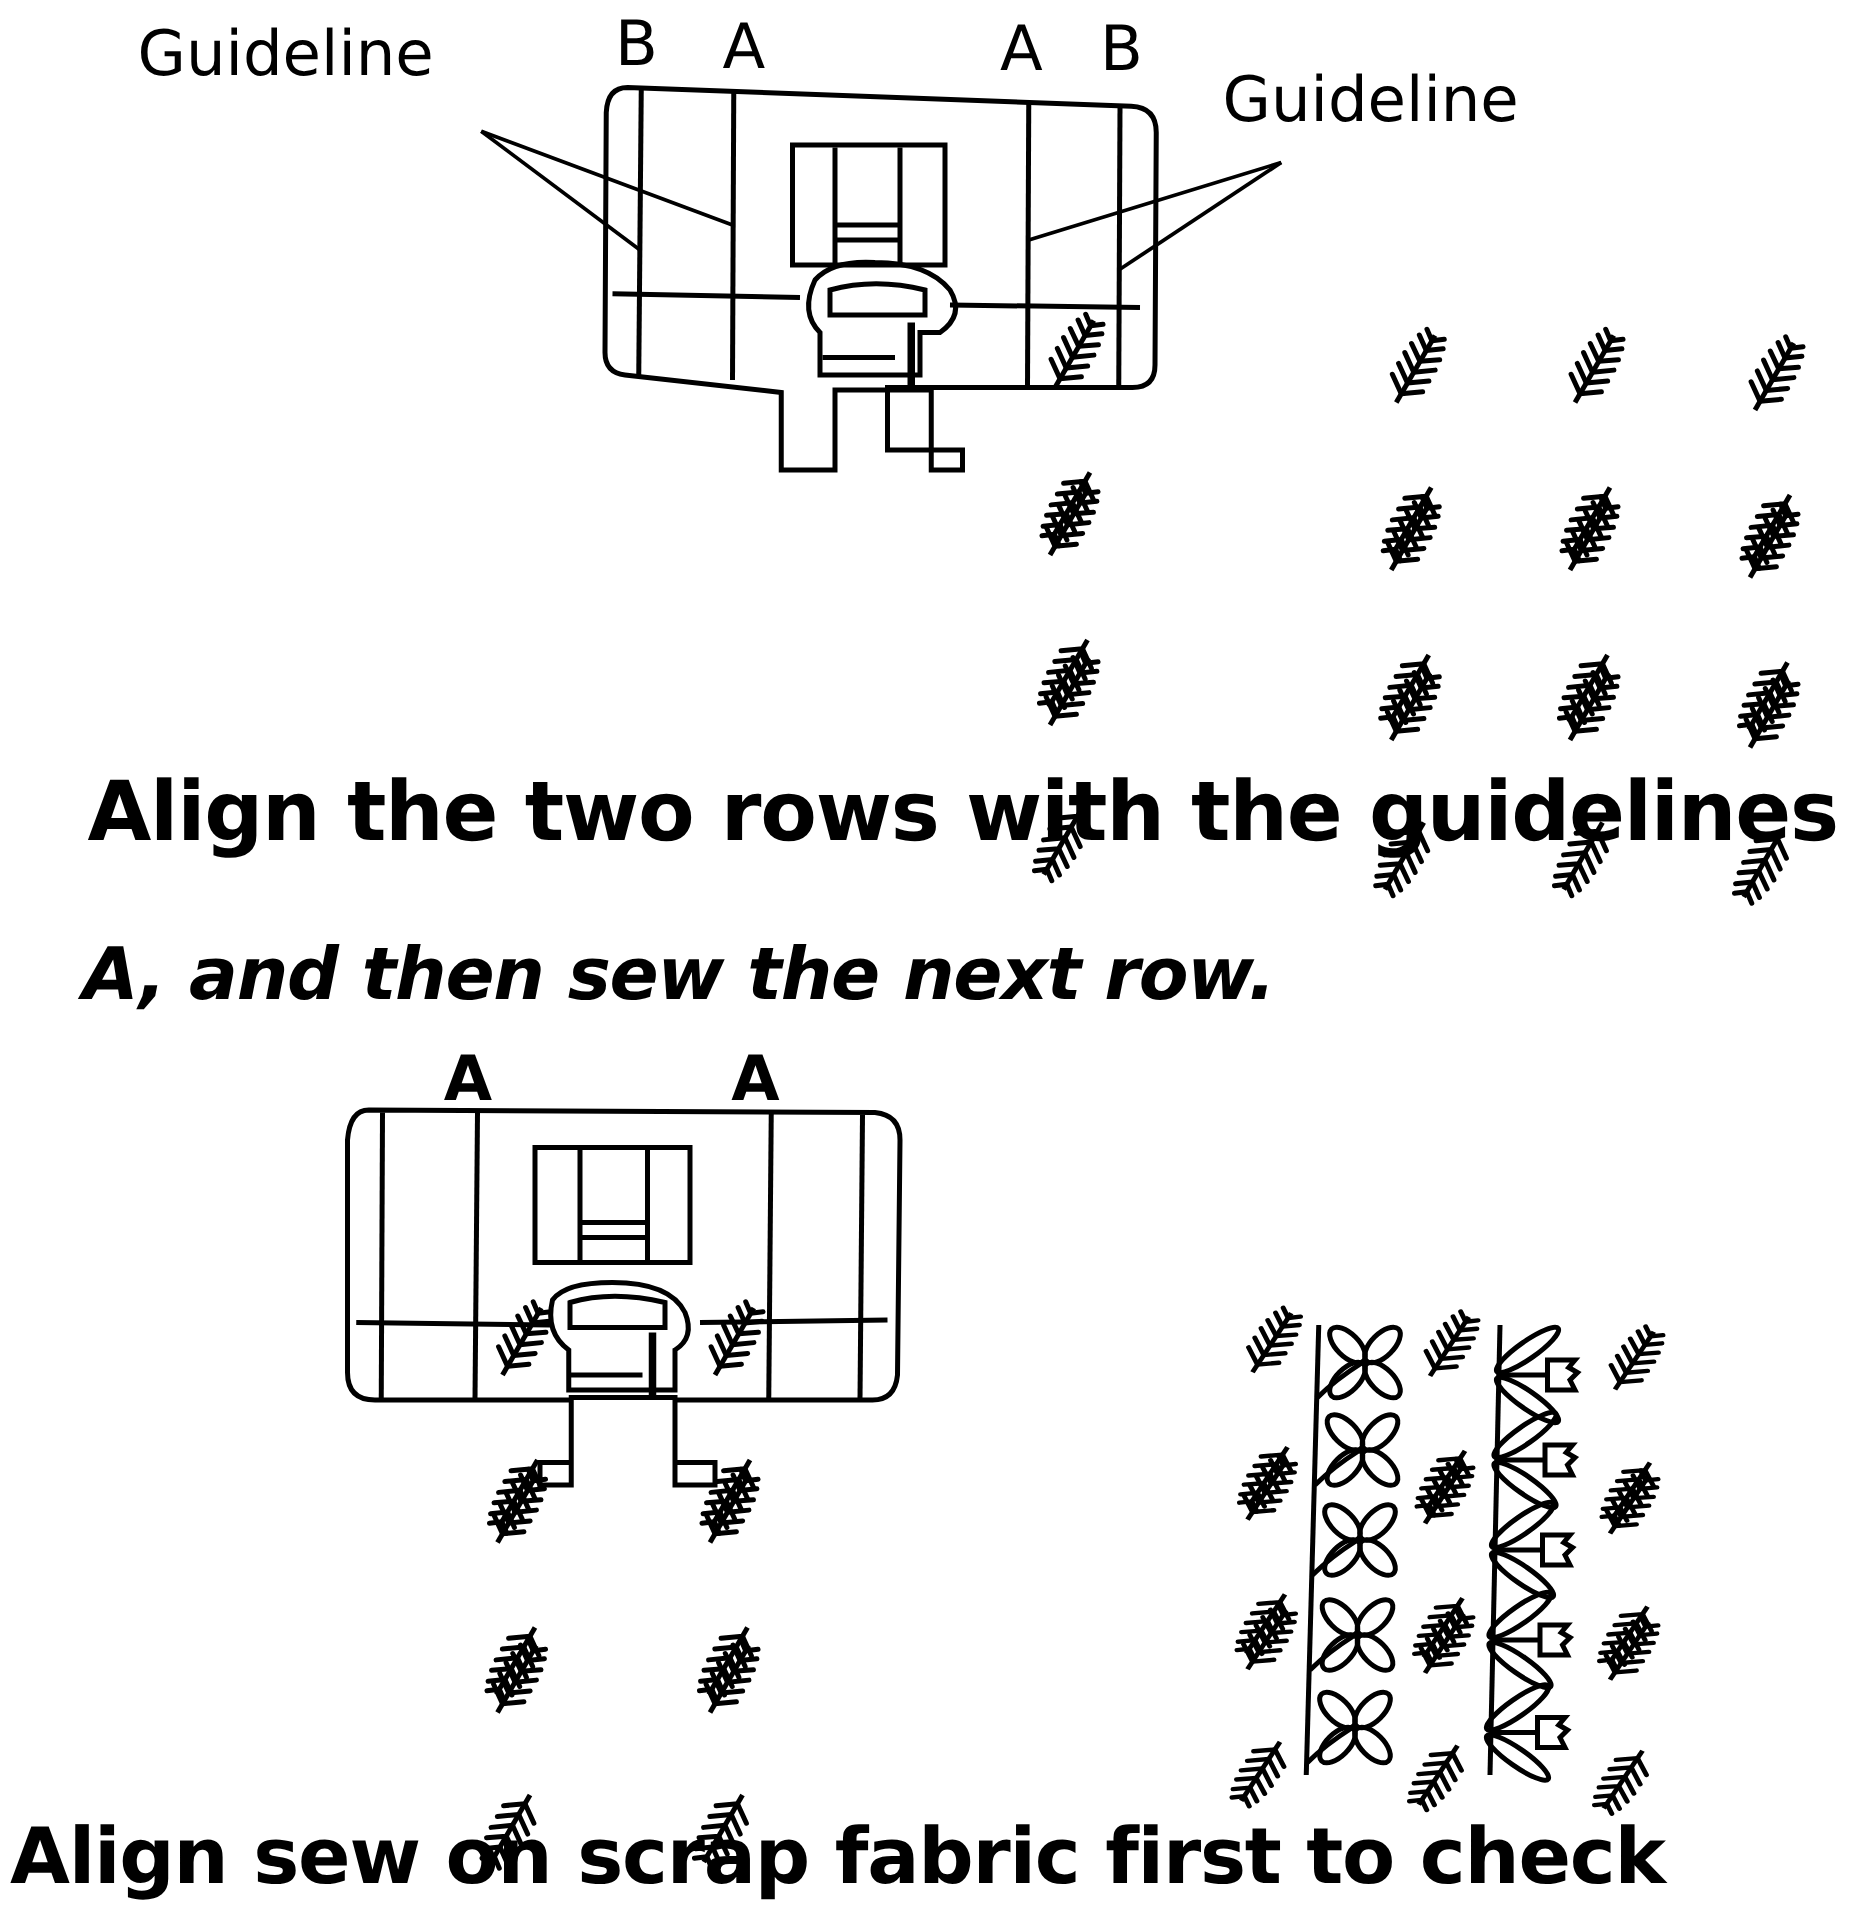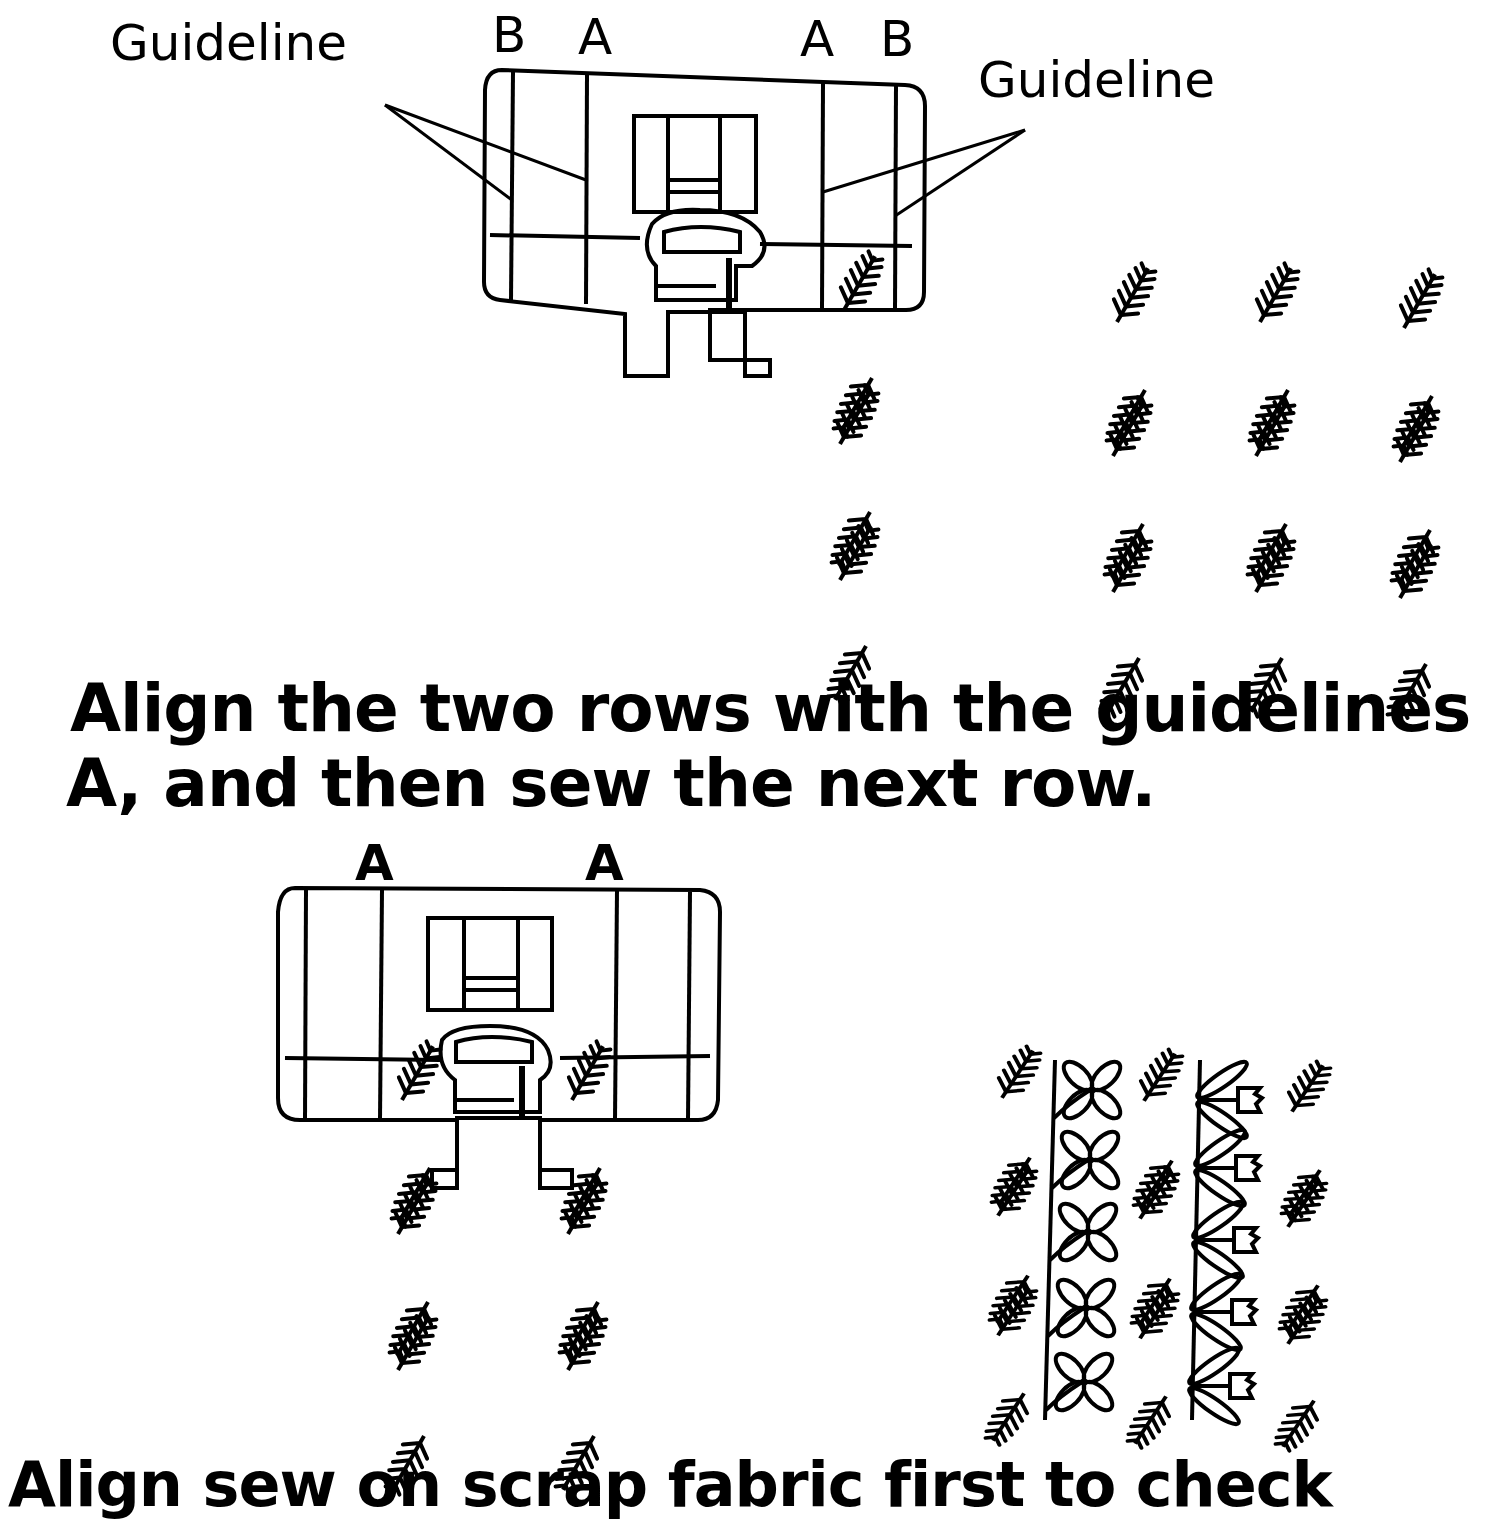--- a/index.html
+++ b/index.html
@@ -129,19 +129,19 @@
     <use href="#tulip" transform="translate(1198,1168)"></use>
     <use href="#tulip" transform="translate(1196,1240)"></use>
     <use href="#tulip" transform="translate(1194,1312)"></use>
     <use href="#tulip" transform="translate(1192,1386)"></use>
   </g>
   <g>
       <use href="#fernrow" transform="translate(1300,1060) scale(1,0.86)"></use>
     </g>
 </svg>
 
-<div class="caption" style="left:70px; top:670px; font-size:66px;">Align the two rows with the guidelines</div>
-<div class="caption" style="left:66px; top:745px; font-size:66px;">A, and then sew the next row.</div>
+<div class="caption" style="left:70px; top:611px; font-size:66px;">Align the two rows with the guidelines</div>
+<div class="caption" style="left:66px; top:745px; font-size:58px;font-style:italic;">A, and then sew the next row.</div>
 
 <div class="letter" style="left:355px; top:838px; font-weight:bold;">A</div>
 <div class="letter" style="left:585px; top:838px; font-weight:bold;">A</div>
 
 <div class="caption" style="left:8px; top:1448px; font-size:62px;">Align sew on scrap fabric first to check</div>
 
 </body></html>

